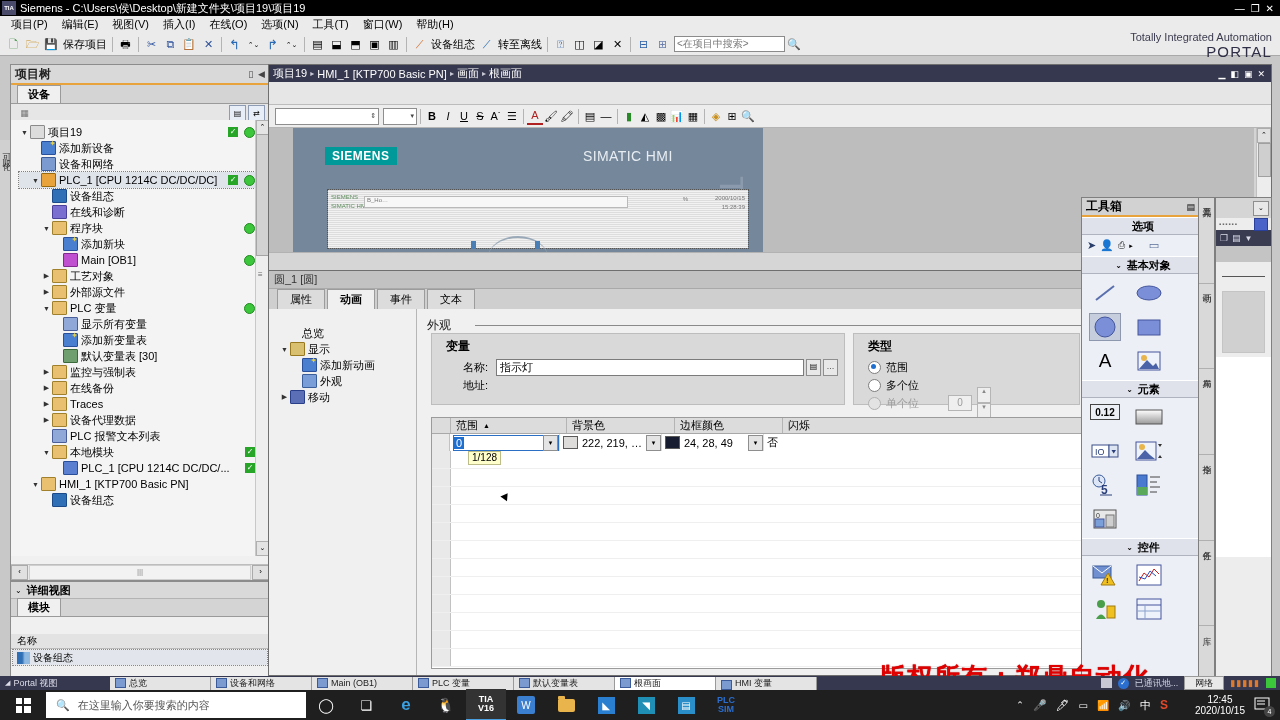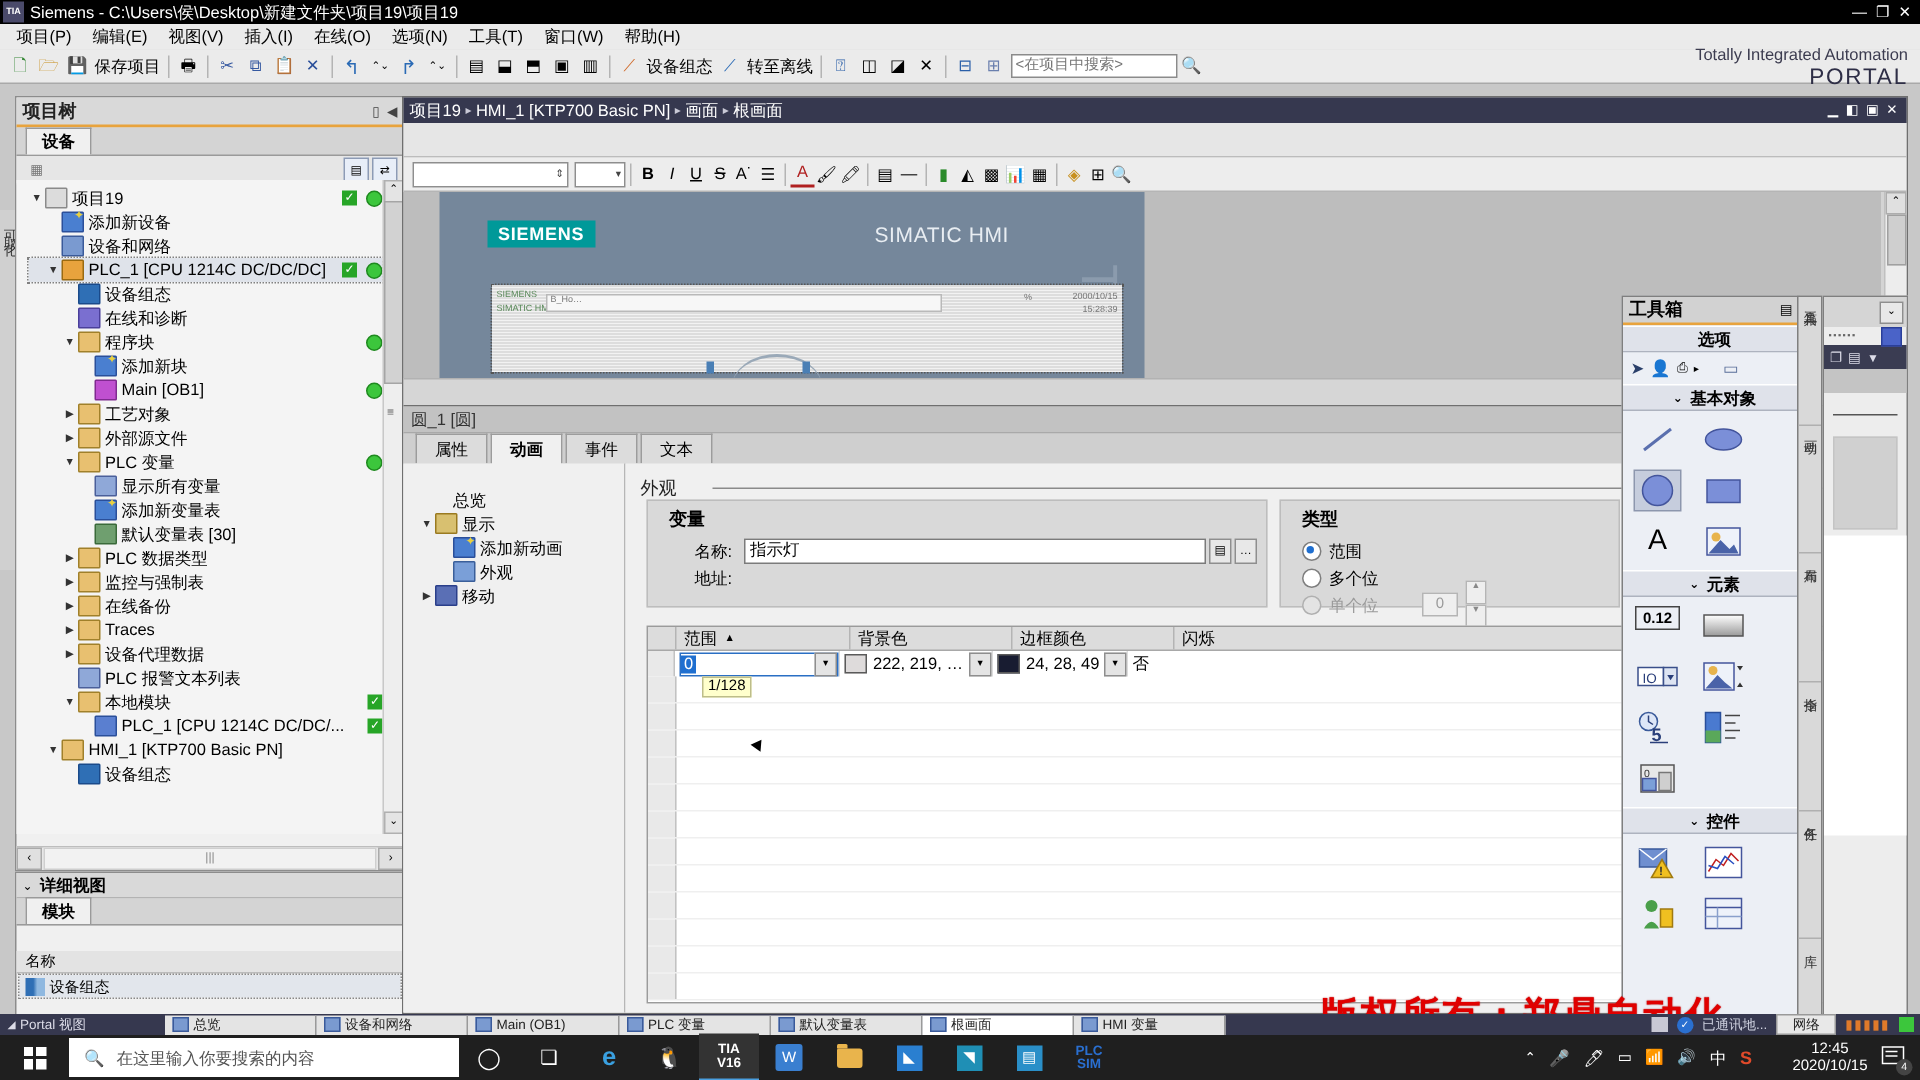--- a/index.html
+++ b/index.html
@@ -201,21 +201,21 @@
   .th.c1{width:110px;}
   .th.c2{width:102px;}
   .th.c3{width:102px;}
   .th.c4{flex:1;}
   .tr{display:flex;height:17px;font-size:11px;align-items:center;}
   .td{border-right:1px solid #dcdcdc;height:17px;display:flex;align-items:center;padding-left:3px;
     box-sizing:border-box;}
   .td.c0{width:18px;background:#e9e9e9;border-right:1px solid #c2c2c2;}
   .td.c1{width:110px;}
   .td.c2{width:102px;}
-  .td.c3{width:90px;}
+  .td.c3{width:102px;}
   .td.c4{flex:1;}
   .cellbox{flex:1;height:14px;border:1px solid #2a6fc4;background:#fff;display:flex;align-items:center;}
   .cellsel{background:#1f6fd0;color:#fff;padding:0 2px;font-size:11px;height:12px;line-height:12px;}
   .drop{width:13px;height:14px;background:#e4e4e4;border:1px solid #8e8e8e;font-size:7px;
     text-align:center;line-height:13px;margin-left:auto;}
   .swatch{width:13px;height:11px;border:1px solid #5a5a5a;margin-right:4px;}
   .empty-row{height:17px;border-bottom:1px solid #efefef;display:flex;}
   .empty-row .c0{width:18px;background:#e9e9e9;border-right:1px solid #c2c2c2;}
   .tip{position:absolute;left:36px;top:33px;background:#ffffcc;border:1px solid #bdbd8a;
     font-size:10px;padding:0 3px;line-height:12px;}
@@ -490,26 +490,20 @@
           <div class="row">
             <span style="width:33px;flex:0 0 33px"></span>
             <span class="tw"></span>
             <span class="ic" style="background:#6f9f6f;border:1px solid #3a6a3a;border-radius:1px;position:relative"></span>
             <span class="lbl">默认变量表 [30]</span>
           </div>
           <div class="row">
             <span style="width:22px;flex:0 0 22px"></span>
             <span class="tw">▶</span>
             <span class="ic" style="background:#e8c070;border:1px solid #a0802a;border-radius:1px;position:relative"></span>
-            <span class="lbl">PLC 数据类型</span>
-          </div>
-          <div class="row">
-            <span style="width:22px;flex:0 0 22px"></span>
-            <span class="tw">▶</span>
-            <span class="ic" style="background:#e8c070;border:1px solid #a0802a;border-radius:1px;position:relative"></span>
             <span class="lbl">监控与强制表</span>
           </div>
           <div class="row">
             <span style="width:22px;flex:0 0 22px"></span>
             <span class="tw">▶</span>
             <span class="ic" style="background:#e8c070;border:1px solid #a0802a;border-radius:1px;position:relative"></span>
             <span class="lbl">在线备份</span>
           </div>
           <div class="row">
             <span style="width:22px;flex:0 0 22px"></span>
@@ -1062,21 +1056,21 @@
         <span>PLC 变量</span>
       </div>
       <div class="edtab" style="min-width: 90px;">
         <span style="width:9px;height:8px;display:inline-block;background:#7a9ad0;border:1px solid #3a5a9a"></span>
         <span>默认变量表</span>
       </div>
       <div class="edtab active" style="min-width: 90px;">
         <span style="width:9px;height:8px;display:inline-block;background:#7a9ad0;border:1px solid #3a5a9a"></span>
         <span>根画面</span>
       </div>
-      <div class="edtab" style="min-width: 90px;">
+      <div class="edtab" style="min-width: 90px; align-items: flex-end;">
         <span style="width:9px;height:8px;display:inline-block;background:#7a9ad0;border:1px solid #3a5a9a"></span>
         <span>HMI 变量</span>
       </div>
       <div style="margin-left: auto; display: flex; align-items: center; gap: 6px; padding-right: 4px;">
         <span style="width:11px;height:10px;background:#c8c8d4;display:inline-block"></span>
         <span style="width:11px;height:11px;border-radius:50%;background:#2a6fd0;color:#fff;font-size:7px;display:inline-flex;align-items:center;justify-content:center">✓</span>
         <span>已通讯地...</span>
         <span style="background:#e8e8e8;color:#222;padding:0 10px;height:12px;display:inline-flex;align-items:center;border:1px solid #9a9a9a">网络</span>
         <span style="letter-spacing:1px;color:#e07a2a">▮▮▮▮▮</span>
         <span style="width:10px;height:10px;background:#3cc63c;display:inline-block"></span>

